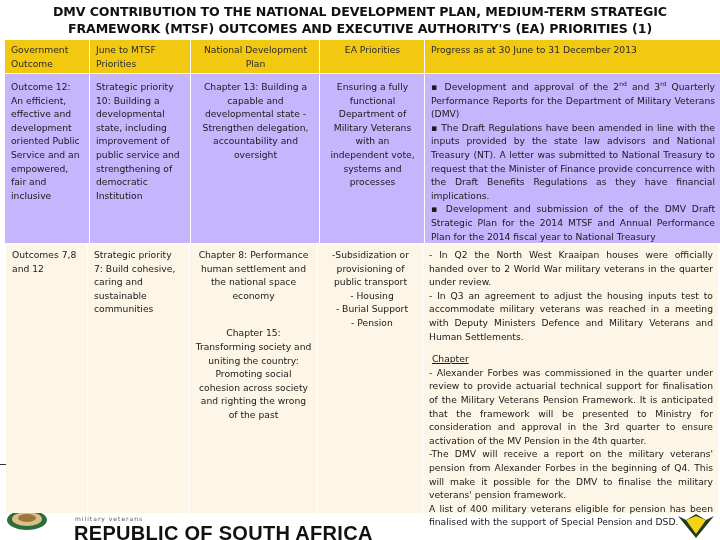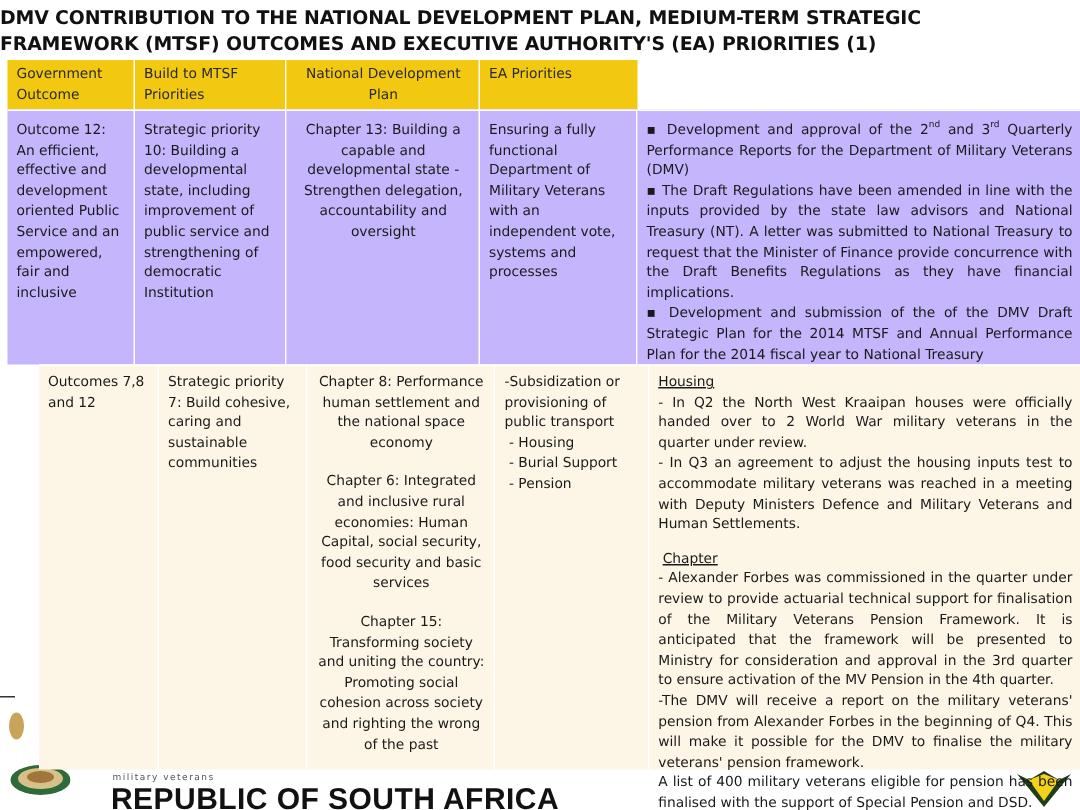--- a/index.html
+++ b/index.html
@@ -4,21 +4,21 @@
 <style>
   html, body { margin:0; padding:0; }
   body {
     width:720px; height:540px; overflow:hidden; position:relative;
     background:#ffffff;
     font-family:"DejaVu Sans", "Liberation Sans", sans-serif;
     color:#1a1a1a;
   }
   .title {
     position:absolute; left:0; top:3px; width:720px;
-    font-weight:bold; font-size:12.6px; line-height:17px;
+    text-align:center; font-weight:bold; font-size:12.6px; line-height:17px;
     letter-spacing:-0.1px; color:#111;
   }
   .title div { white-space:nowrap; }
 
   
   .footer-line { position:absolute; left:0; top:464px; width:10px; height:1px; background:#333; }
   .crest-left {
     position:absolute; left:3px; top:470px; width:44px; height:60px;
   }
   .footer-sub {
@@ -34,23 +34,23 @@
   .tbl { position:absolute; left:5px; top:40px; width:715px; }
   .row { display:flex; }
   .cell {
     box-sizing:border-box; padding:3px 5px 3px 6px;
     font-size:9.2px; line-height:13.6px;
     border-right:1px solid #fff;
   }
   .cell:last-child { border-right:none; }
   .hdr .cell { background:#f2c811; height:33px; padding-top:3px; line-height:13.5px; color:#2a2a2a; }
   .r1 .cell { background:#c4b5fd; height:170px; padding-top:6px; border-top:1px solid #fff; }
-  .r2 { margin-left:21px; }
+  .r2 { margin-left:1px; }
   .r2 .cell { background:#fdf6e6; height:270px; padding-top:4px; border-top:1px solid #fff; }
-  .c1 { width:85px; } .c2 { width:101px; } .c3 { width:129px;text-align:center; } .c4 { width:105px; } .c5 { width:295px; }
+  .c1 { width:85px; } .c2 { width:101px; } .c3 { width:129px;text-align:center; } .c4 { width:105px;text-align:center; } .c5 { width:295px; }
   .r2 .c1 { width:82px; }
 
   .just { text-align:justify; }
   .para { margin:0; }
   .gap { height:12px; }
   .sub-head { text-decoration:underline; }
   sup { font-size:6px; line-height:0; }
   .lst div { white-space:nowrap; }
 </style>
 </head>
@@ -71,55 +71,54 @@
 <div class="footer-sub">military veterans</div>
 <div class="footer-rsa">REPUBLIC OF SOUTH AFRICA</div>
 <svg class="crest-right" viewBox="0 0 48 28">
   <path d="M6 4 L24 26 L42 4 L34 8 L24 2 L14 8 Z" fill="#1f3d1a"></path>
   <path d="M14 8 L24 22 L34 8 L24 4 Z" fill="#f4d21a"></path>
 </svg>
 
 <div class="tbl">
   <div class="row hdr">
     <div class="cell c1">Government Outcome</div>
-    <div class="cell c2">Build to MTSF Priorities</div>
+    <div class="cell c2">June to MTSF Priorities</div>
     <div class="cell c3">National Development Plan</div>
     <div class="cell c4">EA Priorities</div>
+    <div class="cell c5">Progress as at 30 June to 31 December 2013</div>
   </div>
 
   <div class="row r1">
     <div class="cell c1">Outcome 12: An efficient, effective and development oriented Public Service and an empowered, fair and inclusive</div>
     <div class="cell c2">Strategic priority 10: Building a developmental state, including improvement of public service and strengthening of democratic Institution</div>
     <div class="cell c3">Chapter 13: Building a capable and developmental state - Strengthen delegation, accountability and oversight</div>
     <div class="cell c4">Ensuring a fully functional Department of Military Veterans with an independent vote, systems and processes</div>
     <div class="cell c5 just">
       <p class="para"><span>▪ Development and approval of the 2</span><sup>nd</sup><span> and 3</span><sup>rd</sup><span> Quarterly Performance Reports for the Department of Military Veterans (DMV)</span></p>
       <p class="para">▪ The Draft Regulations have been amended in line with the inputs provided by the state law advisors and National Treasury (NT). A letter was submitted to National Treasury to request that the Minister of Finance provide concurrence with the Draft Benefits Regulations as they have financial implications.</p>
       <p class="para">▪ Development and submission of the of the DMV Draft Strategic Plan for the 2014 MTSF and Annual Performance Plan for the 2014 fiscal year to National Treasury</p>
     </div>
   </div>
 
   <div class="row r2">
     <div class="cell c1">Outcomes 7,8 and 12</div>
     <div class="cell c2">Strategic priority 7: Build cohesive, caring and sustainable communities</div>
     <div class="cell c3">
       <p class="para">Chapter 8: Performance human settlement and the national space economy</p>
       <div class="gap"></div>
-      <p class="para">Chapter 6: Integrated and inclusive rural economies: Human Capital, social security, food security and basic services</p>
       <div class="gap"></div>
       <p class="para">Chapter 15: Transforming society and uniting the country: Promoting social cohesion across society and righting the wrong of the past</p>
     </div>
     <div class="cell c4 lst">
       <div style="white-space:normal">-Subsidization or provisioning of public transport</div>
       <div style="white-space:pre"> - Housing</div>
       <div style="white-space:pre"> - Burial Support</div>
       <div style="white-space:pre"> - Pension</div>
     </div>
     <div class="cell c5 just">
-      <p class="para sub-head">Housing</p>
       <p class="para"> - In Q2 the North West Kraaipan houses were officially handed over to 2 World War military veterans in the quarter under review.</p>
       <p class="para"> - In Q3 an agreement to adjust the housing inputs test to accommodate military veterans was reached in a meeting with Deputy Ministers Defence and Military Veterans and Human Settlements.</p>
       <div class="gap" style="height:9px"></div>
       <p class="para">&nbsp;<span class="sub-head">Chapter</span></p>
       <p class="para">- Alexander Forbes was commissioned in the quarter under review to provide actuarial technical support for finalisation of the Military Veterans Pension Framework. It is anticipated that the framework will be presented to Ministry for consideration and approval in the 3rd quarter to ensure activation of the MV Pension in the 4th quarter.</p>
       <p class="para">-The DMV will receive a report on the military veterans' pension from Alexander Forbes in the beginning of Q4. This will make it possible for the DMV to finalise the military veterans' pension framework.</p>
       <p class="para">A list of 400 military veterans eligible for pension has been finalised with the support of Special Pension and DSD.</p>
     </div>
   </div>
 </div>

